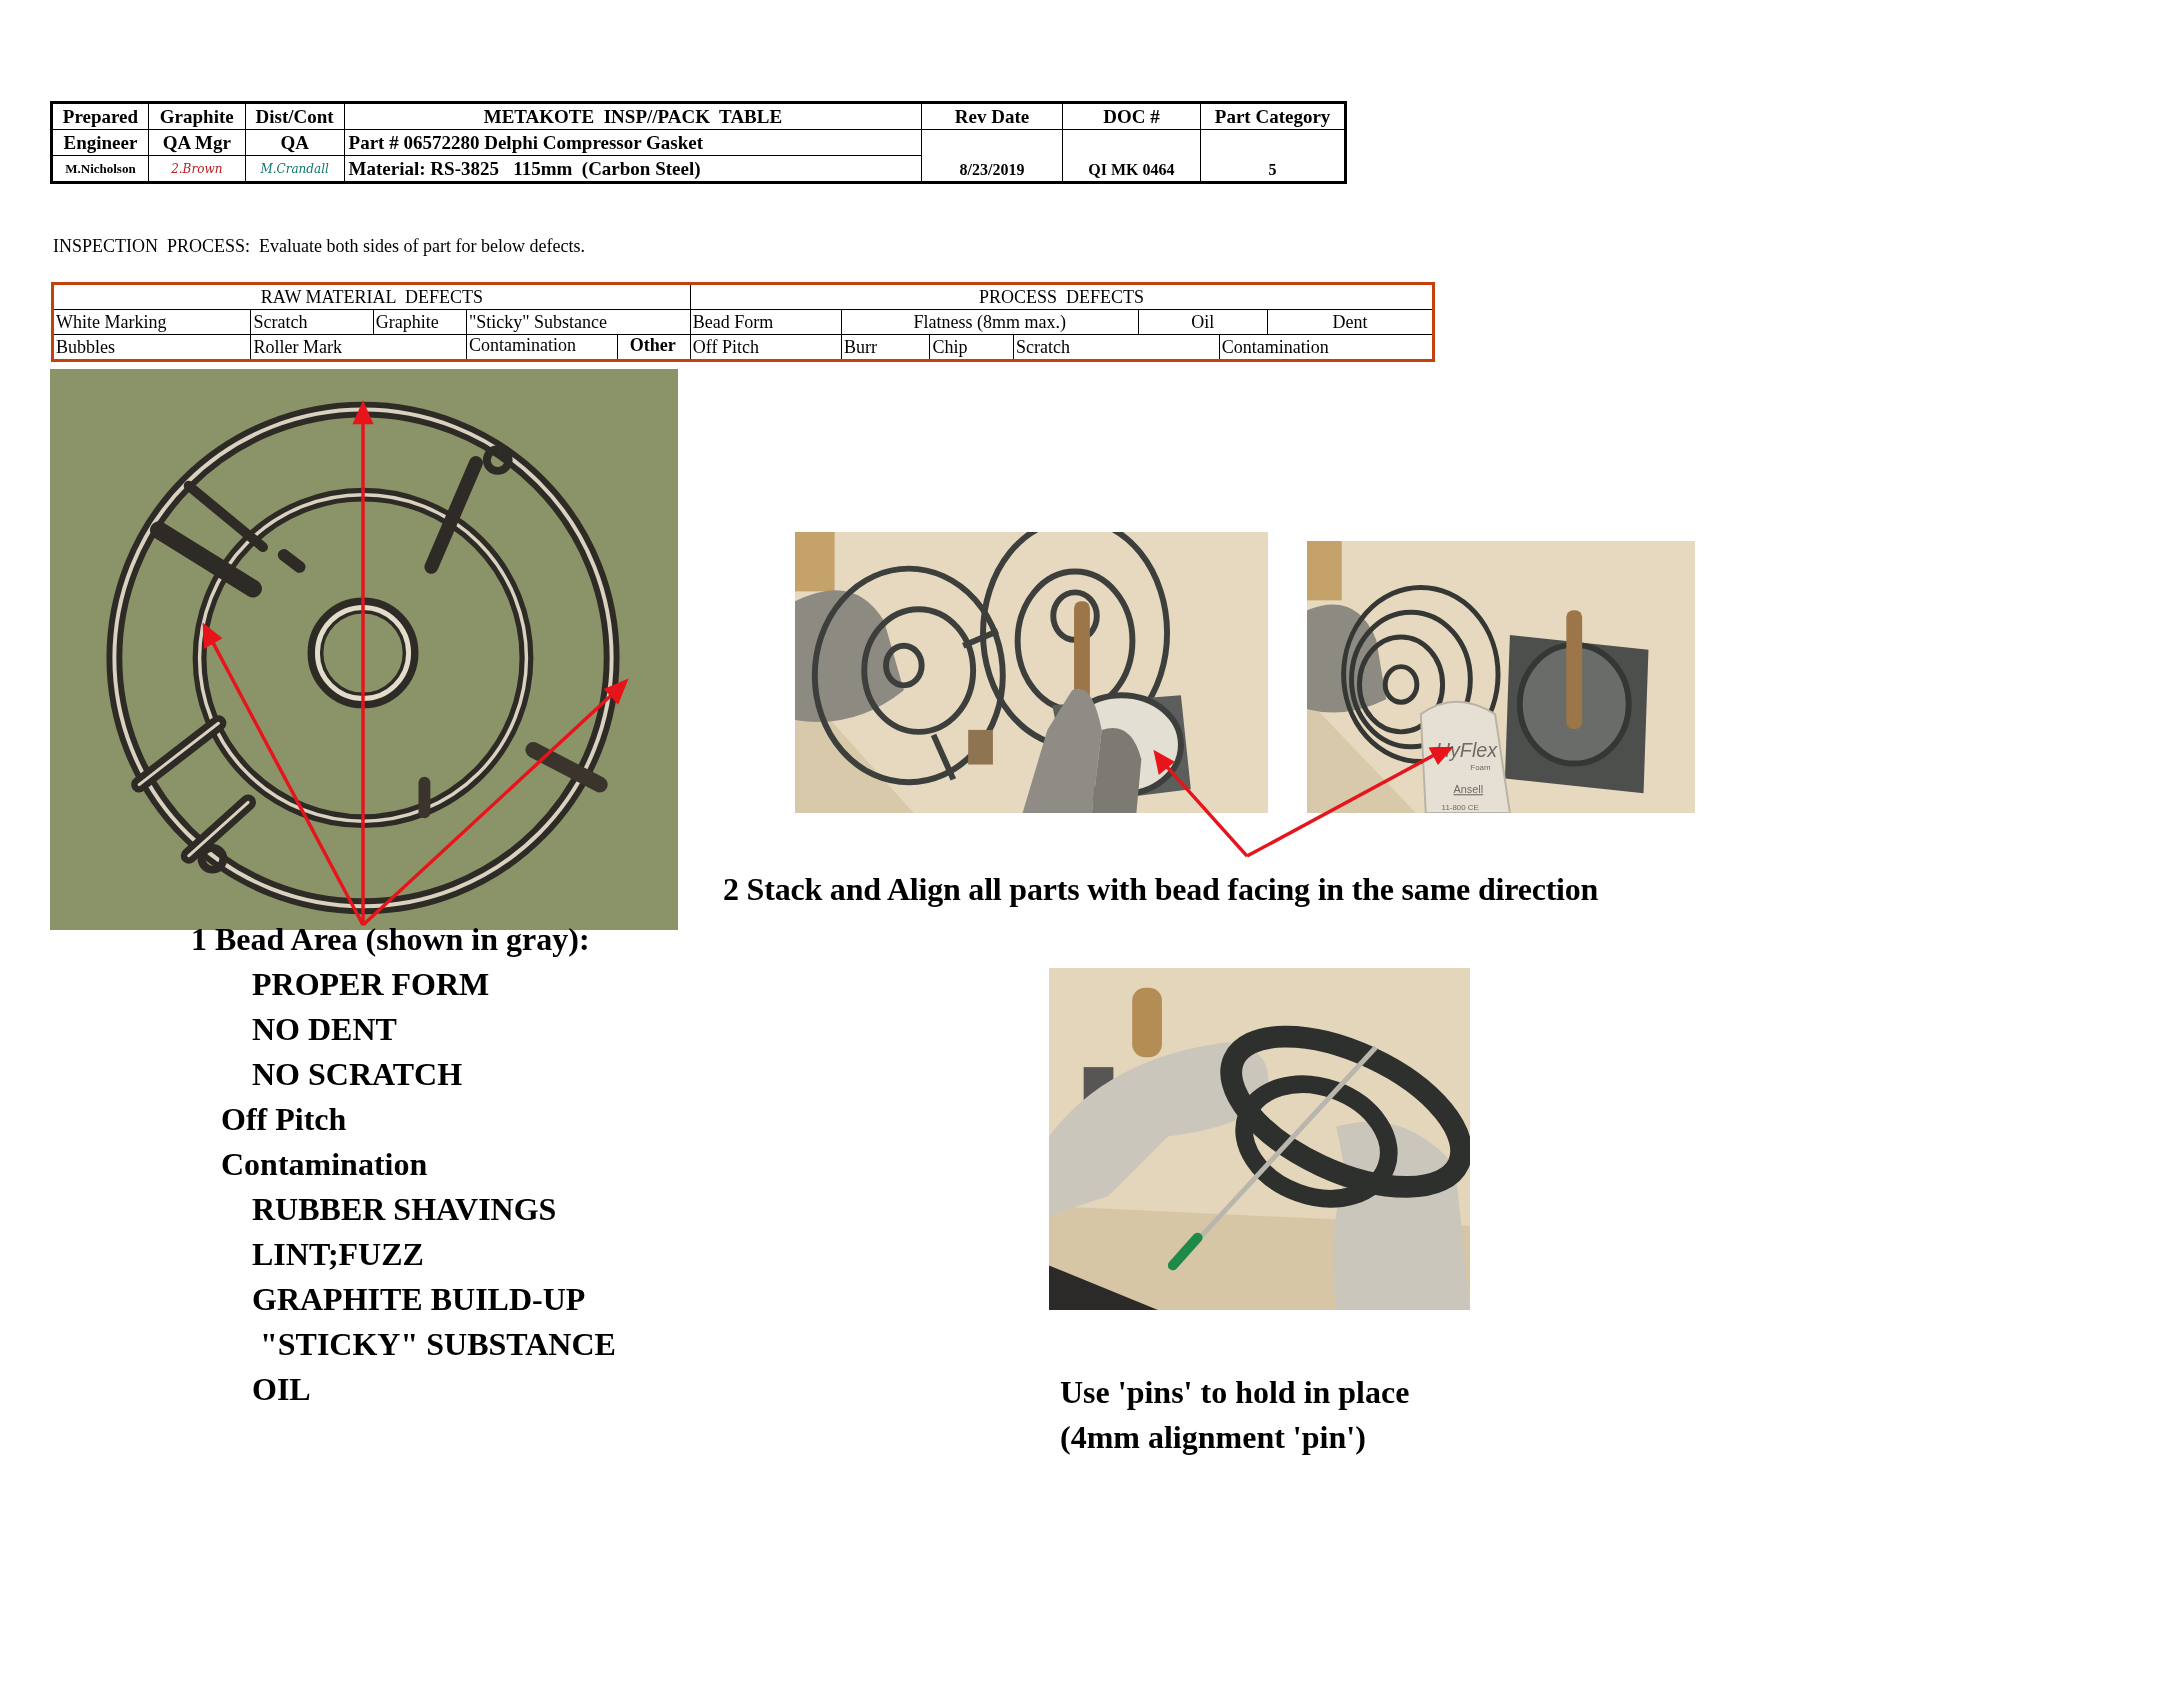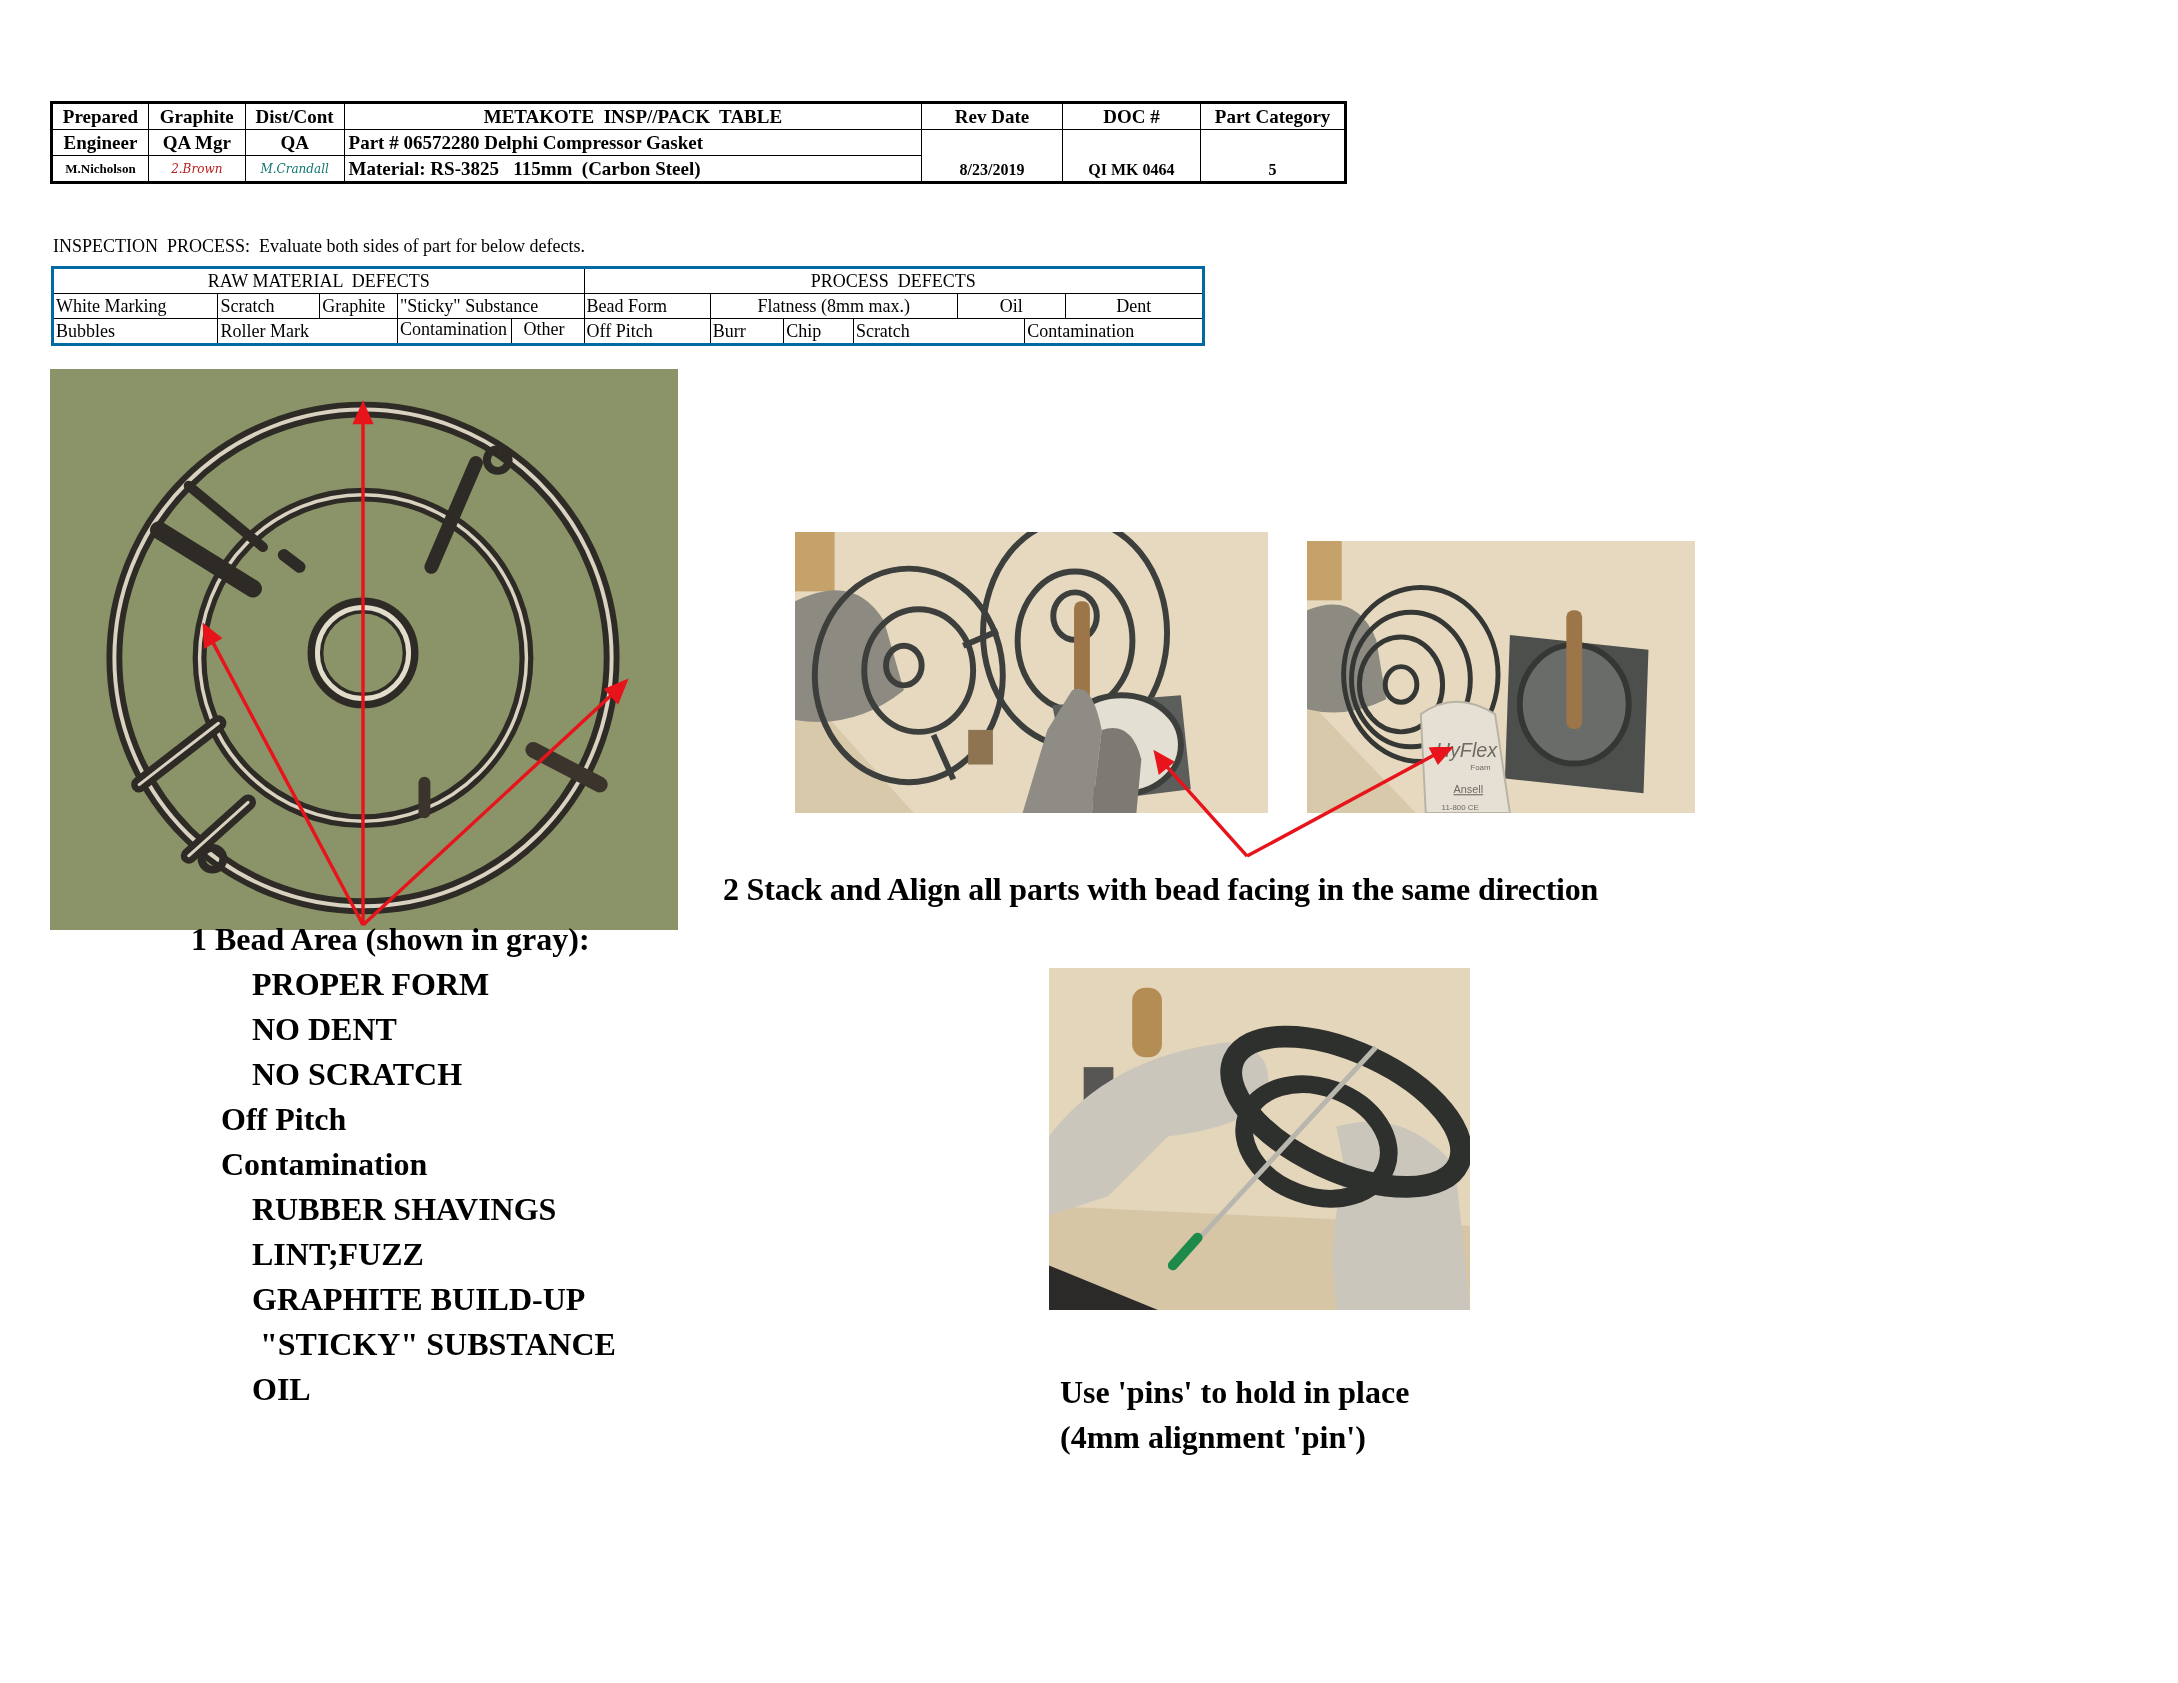--- a/index.html
+++ b/index.html
@@ -11,21 +11,21 @@
     #hdr { left: 50px; top: 101px; width: 1297px; border: 3px solid #000; }
     #hdr td { border: 1.5px solid #000; font-weight: bold; font-size: 19px; padding: 0 4px; height: 25px; white-space: nowrap; }
     #hdr .c { text-align: center; }
     #hdr .small { font-size: 13px; }
     #hdr .sig { font-family: "DejaVu Serif", serif; font-style: italic; font-weight: normal; font-size: 12px; color: #b91c1c; text-align: center; }
 
     
     #insp { left: 53px; top: 236px; font-size: 18px; }
 
     
-    #def { left: 51px; top: 266px; width: 1154px; border: 3px solid #0369a1; }
+    #def { left: 51px; top: 282px; width: 1384px; border: 3px solid #c2410c; }
     #def td { border: 1.5px solid #000; font-size: 18px; padding: 0 2px; height: 24px; white-space: nowrap; }
     #def .c { text-align: center; }
 
     
     .photo { position: absolute; overflow: hidden; }
     .photo svg { display: block; width: 100%; height: 100%; }
 
     
     .cap { position: absolute; font-weight: bold; font-size: 32px; line-height: 45px; white-space: nowrap; }
     .cap .l1 { padding-left: 61px; }
@@ -107,21 +107,21 @@
     <td class="c" colspan="2">Oil</td>
     <td class="c">Dent</td>
   </tr>
   <tr>
     <td>Bubbles</td>
     <td colspan="3" style="padding-right:0;">Roller Mark</td>
 
     <td colspan="2" style="padding:0;">
       <div style="display:flex; height:100%;">
         <span style="flex:1; padding:0 2px;">Contamination</span>
-        <span style="width:48px; border-left:1.5px solid #000; padding:0 12px;">Other</span>
+        <span style="width:48px; border-left:1.5px solid #000; padding:0 12px;font-weight:bold;">Other</span>
       </div>
     </td>
     <td>Off Pitch</td>
     <td>Burr</td>
     <td>Chip</td>
     <td colspan="2">Scratch</td>
     <td colspan="2">Contamination</td>
   </tr>
 </tbody>
   </table>

